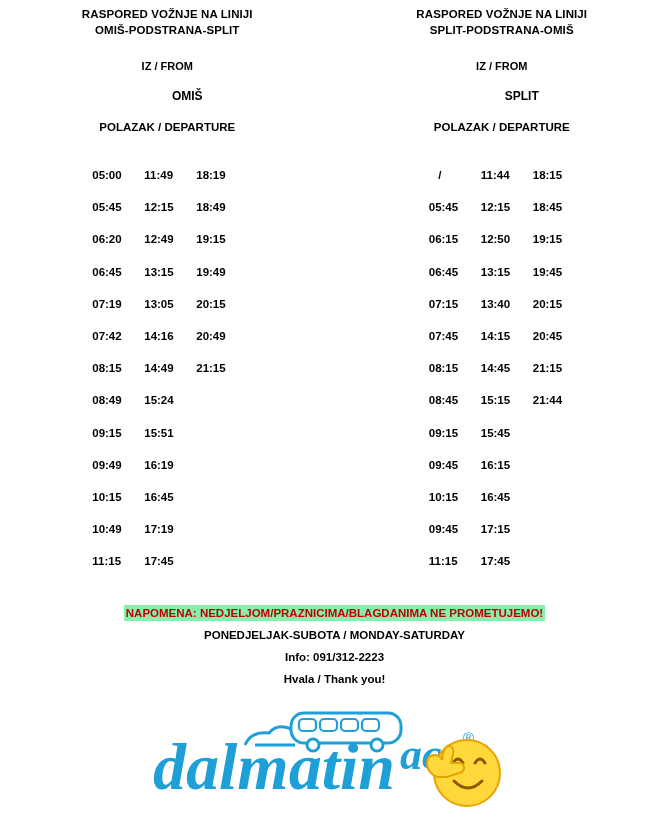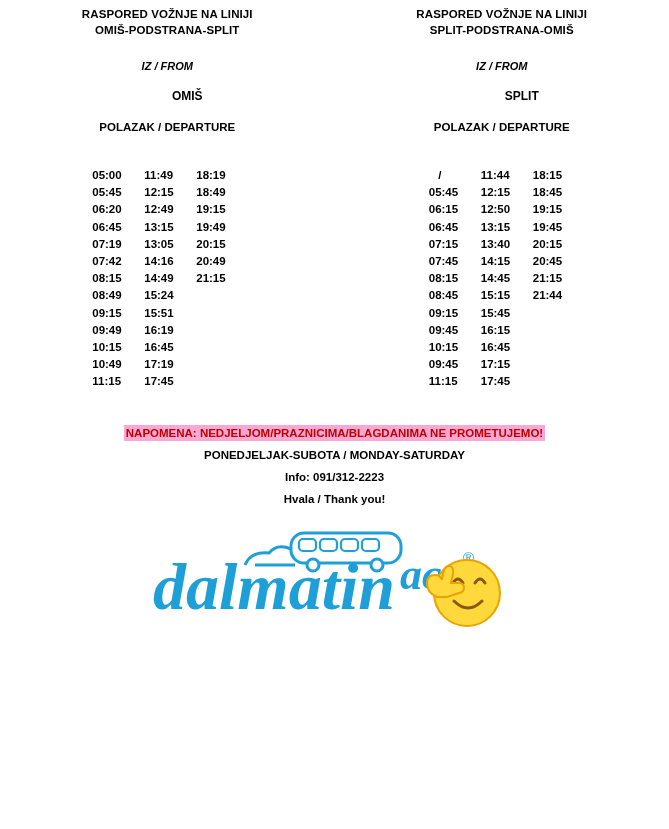--- a/index.html
+++ b/index.html
@@ -36,63 +36,62 @@
     line-height: 16px;
     letter-spacing: 0.1px;
   }
   .title-line.first {
     margin-bottom: 0px;
   }
   .sub-from {
     font-size: 11px;
     font-weight: bold;
     margin-top: 22px;
-    font-style: italic;
   }
   .city {
     font-size: 12px;
     font-weight: bold;
     margin-top: 17px;
     padding-left: 40px;
   }
   .departure {
     font-size: 11.5px;
     font-weight: bold;
     margin-top: 18px;
   }
   .times-wrap {
     margin-top: 34px;
     display: flex;
     justify-content: center;
   }
   .times-grid {
     display: grid;
     grid-template-columns: 52px 52px 52px;
-    row-gap: 0px;
+    row-gap: 15px;
     font-size: 11.5px;
     font-weight: bold;
     line-height: 17.2px;
   }
   .times-grid .cell {
     text-align: left;
     white-space: pre;
   }
   .col-left .times-grid {
     margin-left: 6px;
   }
   .col-right .times-grid {
     margin-left: 10px;
   }
   .notes {
     text-align: center;
     margin-top: 32px;
   }
   .highlight {
     display: inline-block;
-    background: #f9a8d4;
+    background: #86efac;
     color: #c00000;
     font-size: 11.5px;
     font-weight: bold;
     padding: 1px 2px;
     line-height: 14px;
   }
   .note-line {
     font-size: 11.5px;
     font-weight: bold;
     margin-top: 7px;

